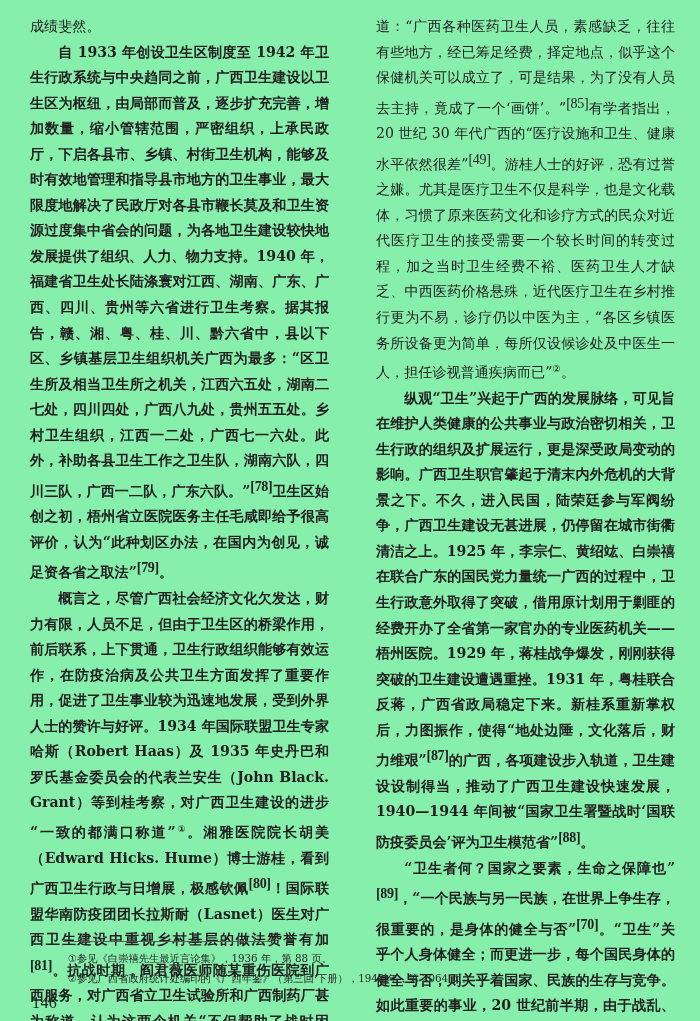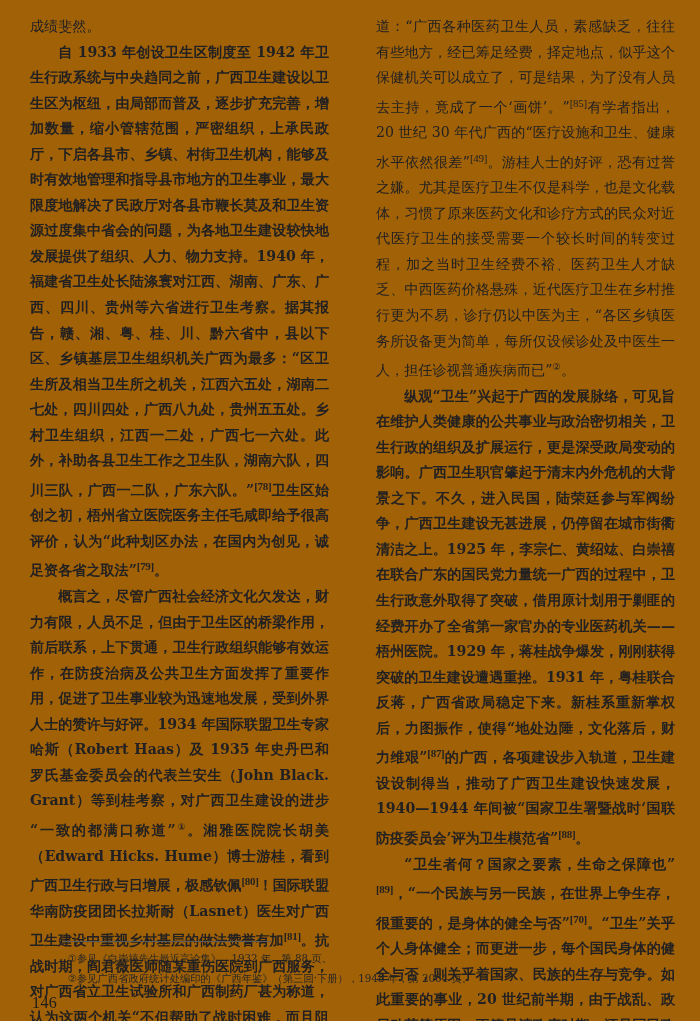--- a/index.html
+++ b/index.html
@@ -9,21 +9,21 @@
     background: #ffffff;
   }
   body {
     font-family: "DejaVu Serif", "Liberation Serif", serif;
     color: #1b1b1b;
   }
   .page {
     position: relative;
     width: 700px;
     height: 1021px;
-    background: #a16207;
+    background: #86efac;
     overflow: hidden;
     box-sizing: border-box;
   }
   .columns {
     position: absolute;
     top: 14px;
     left: 0;
     width: 700px;
     height: 920px;
     display: flex;
@@ -45,21 +45,21 @@
     text-justify: inter-character;
     text-align-last: left;
     letter-spacing: 0px;
     word-spacing: 0px;
     color: #222021;
     font-family: "DejaVu Serif", "Liberation Serif", serif;
   }
   p.indent { text-indent: 2em; font-weight: bold; }
 
   sup.fn {
-    font-size: 11px;
+    font-size: 14px;
     vertical-align: 5px;
     letter-spacing: -0.3px;
     font-family: "Liberation Serif", serif;
   }
   sup.circ {
     font-size: 9.5px;
     vertical-align: 5px;
     font-family: "DejaVu Sans", sans-serif;
   }
 
@@ -121,21 +121,21 @@
       <p class="body-par indent">纵观“卫生”兴起于广西的发展脉络，可见旨在维护人类健康的公共事业与政治密切相关，卫生行政的组织及扩展运行，更是深受政局变动的影响。广西卫生职官肇起于清末内外危机的大背景之下。不久，进入民国，陆荣廷参与军阀纷争，广西卫生建设无甚进展，仍停留在城市街衢清洁之上。1925 年，李宗仁、黄绍竑、白崇禧在联合广东的国民党力量统一广西的过程中，卫生行政意外取得了突破，借用原计划用于剿匪的经费开办了全省第一家官办的专业医药机关——梧州医院。1929 年，蒋桂战争爆发，刚刚获得突破的卫生建设遭遇重挫。1931 年，粤桂联合反蒋，广西省政局稳定下来。新桂系重新掌权后，力图振作，使得“地处边陲，文化落后，财力维艰”<sup class="fn">[87]</sup>的广西，各项建设步入轨道，卫生建设设制得当，推动了广西卫生建设快速发展，1940—1944 年间被“国家卫生署暨战时‘国联防疫委员会’评为卫生模范省”<sup class="fn">[88]</sup>。</p>
       <p class="body-par indent">“卫生者何？国家之要素，生命之保障也”<sup class="fn">[89]</sup>，“一个民族与另一民族，在世界上争生存，很重要的，是身体的健全与否”<sup class="fn">[70]</sup>。“卫生”关乎个人身体健全；而更进一步，每个国民身体的健全与否，则关乎着国家、民族的生存与竞争。如此重要的事业，20 世纪前半期，由于战乱、政局动荡等原因，不管是清政府时期，还是国民政府时期，卫生建设都举步维艰，国家与个人的健全无法得到充分的保障。从广西 30 年间卫生建设的起伏来看，卫生建设的推进需要和平稳定的社会环境、创新的制度、注重城乡卫生资源合理配置和较大的经费投入等因素共同发挥作用。中华人民共和国成立后，为卫生事业建</p>
     </div>
 
   </div>
 
   <div class="footnote-zone">
     <div class="fn-rule"></div>
 
     <p class="fn-line">
-      <span class="mark">①</span><span>参见《白崇禧先生最近言论集》，1932 年，第 88 页。</span>
+      <span class="mark">①</span><span>参见《白崇禧先生最近言论集》，1936 年，第 88 页。</span>
     </p>
 
     <p class="fn-line">
       <span class="mark">②</span><span>参见广西省政府统计处编印的《广西年鉴》（第三回·下册），1948 年，第 2064 页。</span>
     </p>
   </div>
 
   <div class="folio">146</div>
 
 </div>

